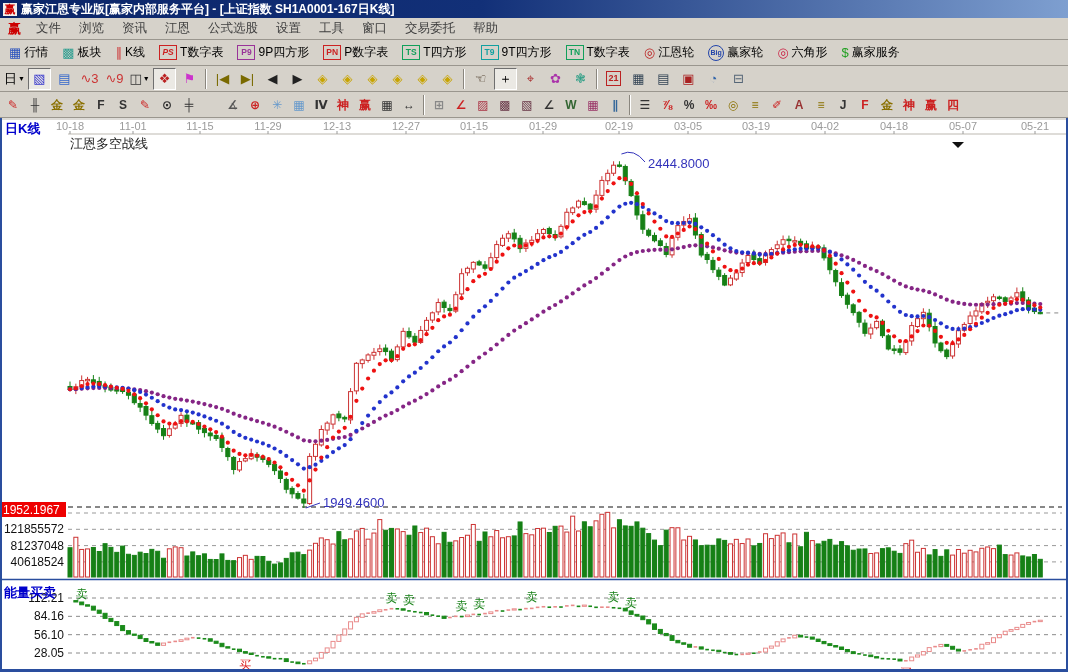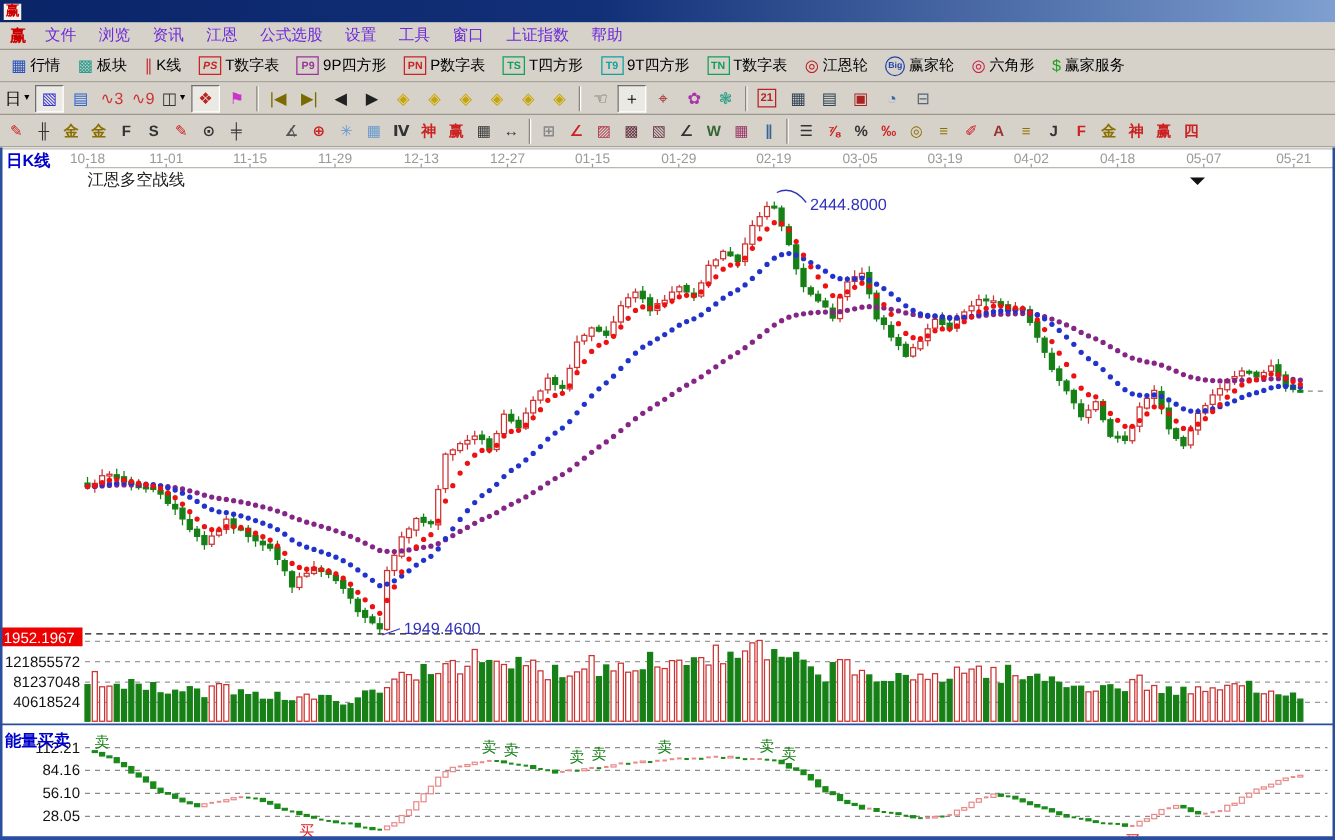--- a/index.html
+++ b/index.html
@@ -7,21 +7,21 @@
   body{font-family:"Liberation Sans","DejaVu Sans",sans-serif;-webkit-font-smoothing:none;}
   .window{position:relative;width:1068px;height:672px;background:#fff;overflow:hidden;}
   
   .titlebar{height:18px;background:linear-gradient(90deg,#0a2468 0%,#123078 45%,#7e9fd0 100%);
     display:flex;align-items:center;padding:0 3px;color:#fff;font-size:12px;font-weight:bold;}
   .titleicon{width:14px;height:13px;background:#f4f0ea;color:#c00;font-size:11px;font-weight:bold;
     display:flex;align-items:center;justify-content:center;margin-right:4px;line-height:1;}
   
   .menubar{height:22px;background:#d6d2ca;display:flex;align-items:center;border-bottom:1px solid #9a968e;padding-left:2px;}
   .menulogo{color:#c00;font-weight:bold;font-size:13px;padding:0 6px;}
-  .menuitem{font-size:12.5px;color:#6d28d9;padding:2px 9px;cursor:default;}
+  .menuitem{font-size:12.5px;color:#404040;padding:2px 9px;cursor:default;}
   
   .tb{background:#d6d2ca;display:flex;align-items:center;border-bottom:1px solid #9a968e;padding:0 2px;}
   .tb1{height:26px;}
   .tb2{height:26px;}
   .tb3{height:26px;}
   .tbtn{display:flex;align-items:center;gap:3px;height:21px;padding:0 5px;margin:0 1px;font-size:12px;
     border:1px solid transparent;cursor:default;white-space:nowrap;}
   .mini{width:18px;height:15px;border:1px solid currentColor;font-size:8.5px;font-weight:bold;
     display:flex;align-items:center;justify-content:center;line-height:1;}
   .mini.round{border-radius:50%;width:16px;height:16px;font-size:7px;}
@@ -39,32 +39,33 @@
   .chartwrap{position:relative;height:554px;background:#fff;}
   svg text{font-family:"Liberation Sans","DejaVu Sans",sans-serif;}
   .edge{position:absolute;background:#2a4e9e;z-index:9;}
 </style>
 </head>
 <body>
 
 <div class="window">
   <div class="titlebar">
     <span class="titleicon">赢</span>
+    <span>赢家江恩专业版[赢家内部服务平台] - [上证指数  SH1A0001-167日K线]</span>
   </div>
   <div class="menubar">
     <span class="menulogo">赢</span>
   <span class="menuitem">文件</span>
       <span class="menuitem">浏览</span>
       <span class="menuitem">资讯</span>
       <span class="menuitem">江恩</span>
       <span class="menuitem">公式选股</span>
       <span class="menuitem">设置</span>
       <span class="menuitem">工具</span>
       <span class="menuitem">窗口</span>
-      <span class="menuitem">上证指数</span>
+      <span class="menuitem">交易委托</span>
       <span class="menuitem">帮助</span>
     </div>
   <div class="tb tb1">
       <div class="tbtn">
         <span class="ico" style="color: rgb(42, 82, 190);">▦</span>
         <span>行情</span>
       </div>
       <div class="tbtn">
         <span class="ico" style="color: rgb(42, 157, 143);">▩</span>
         <span>板块</span>

